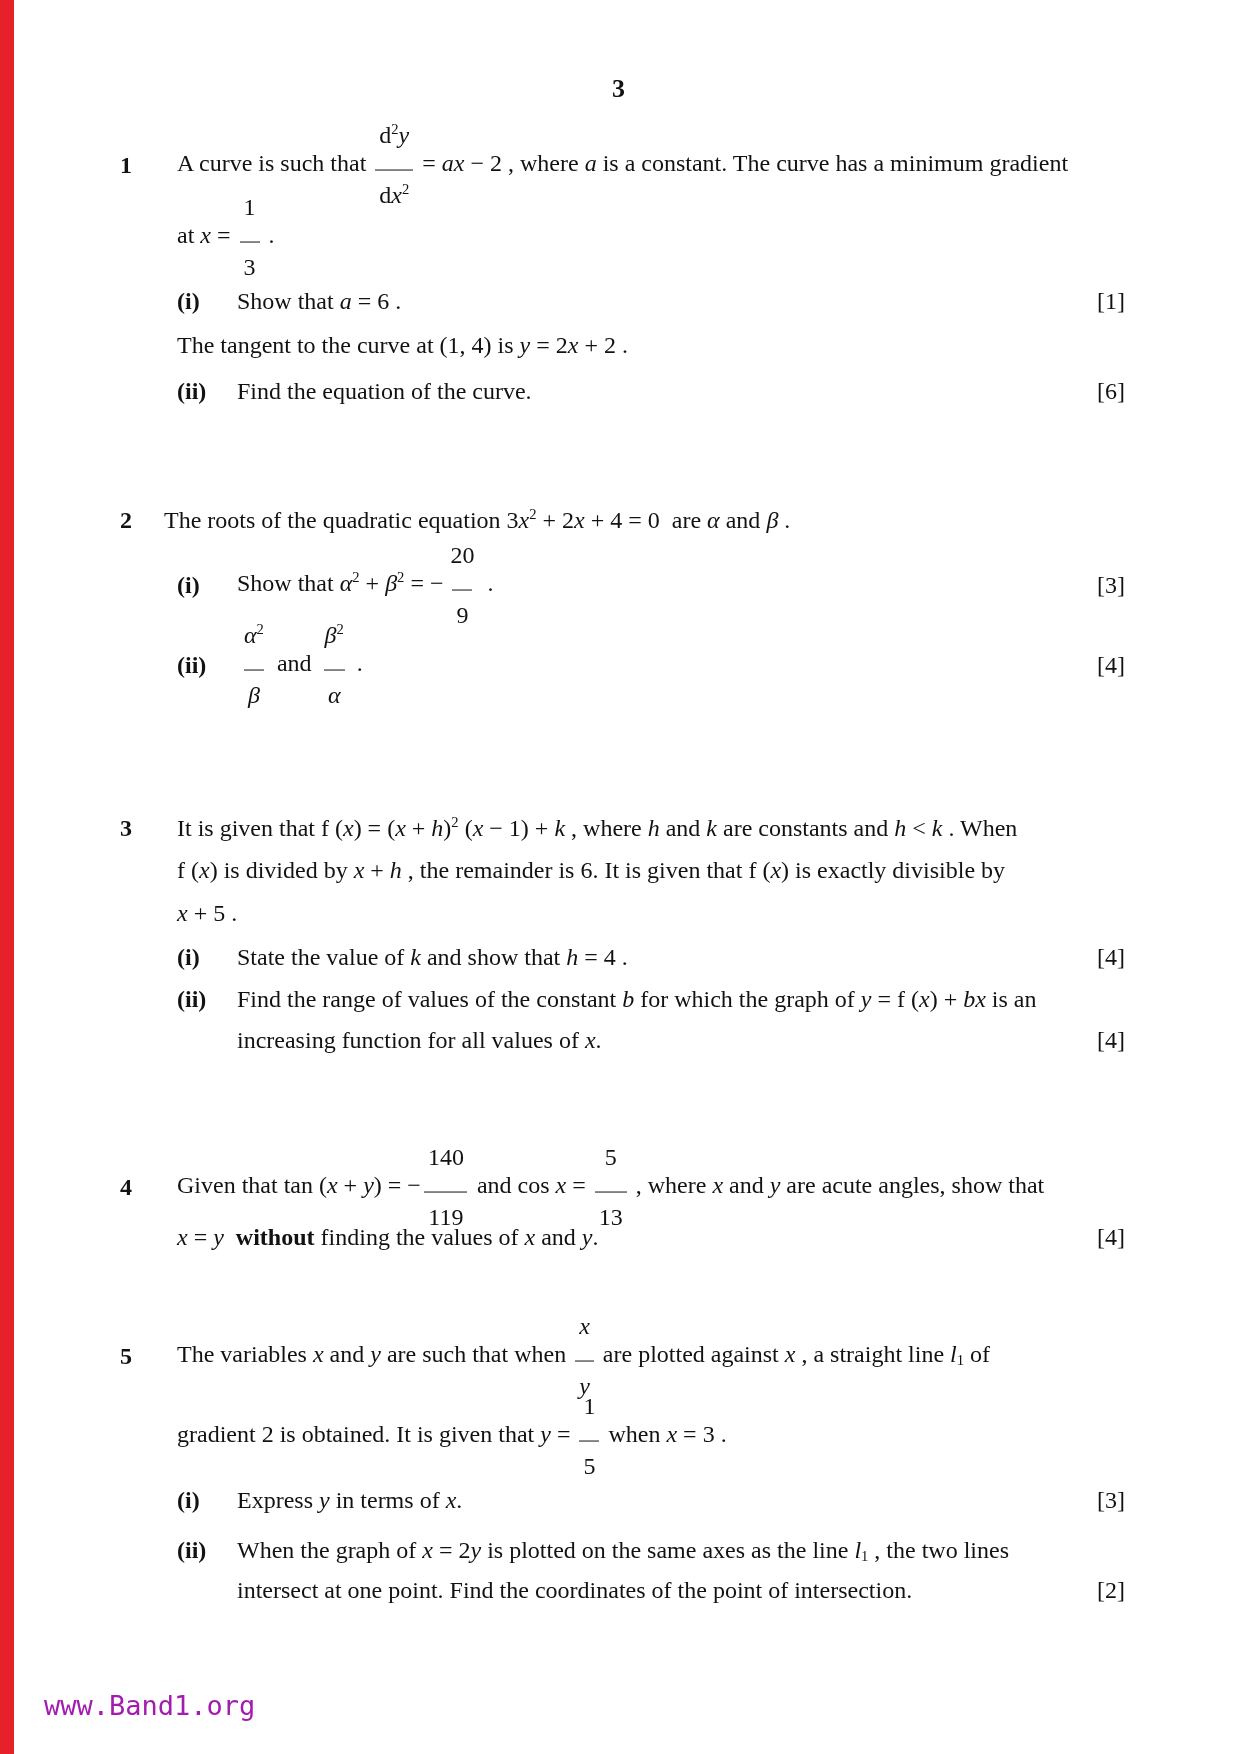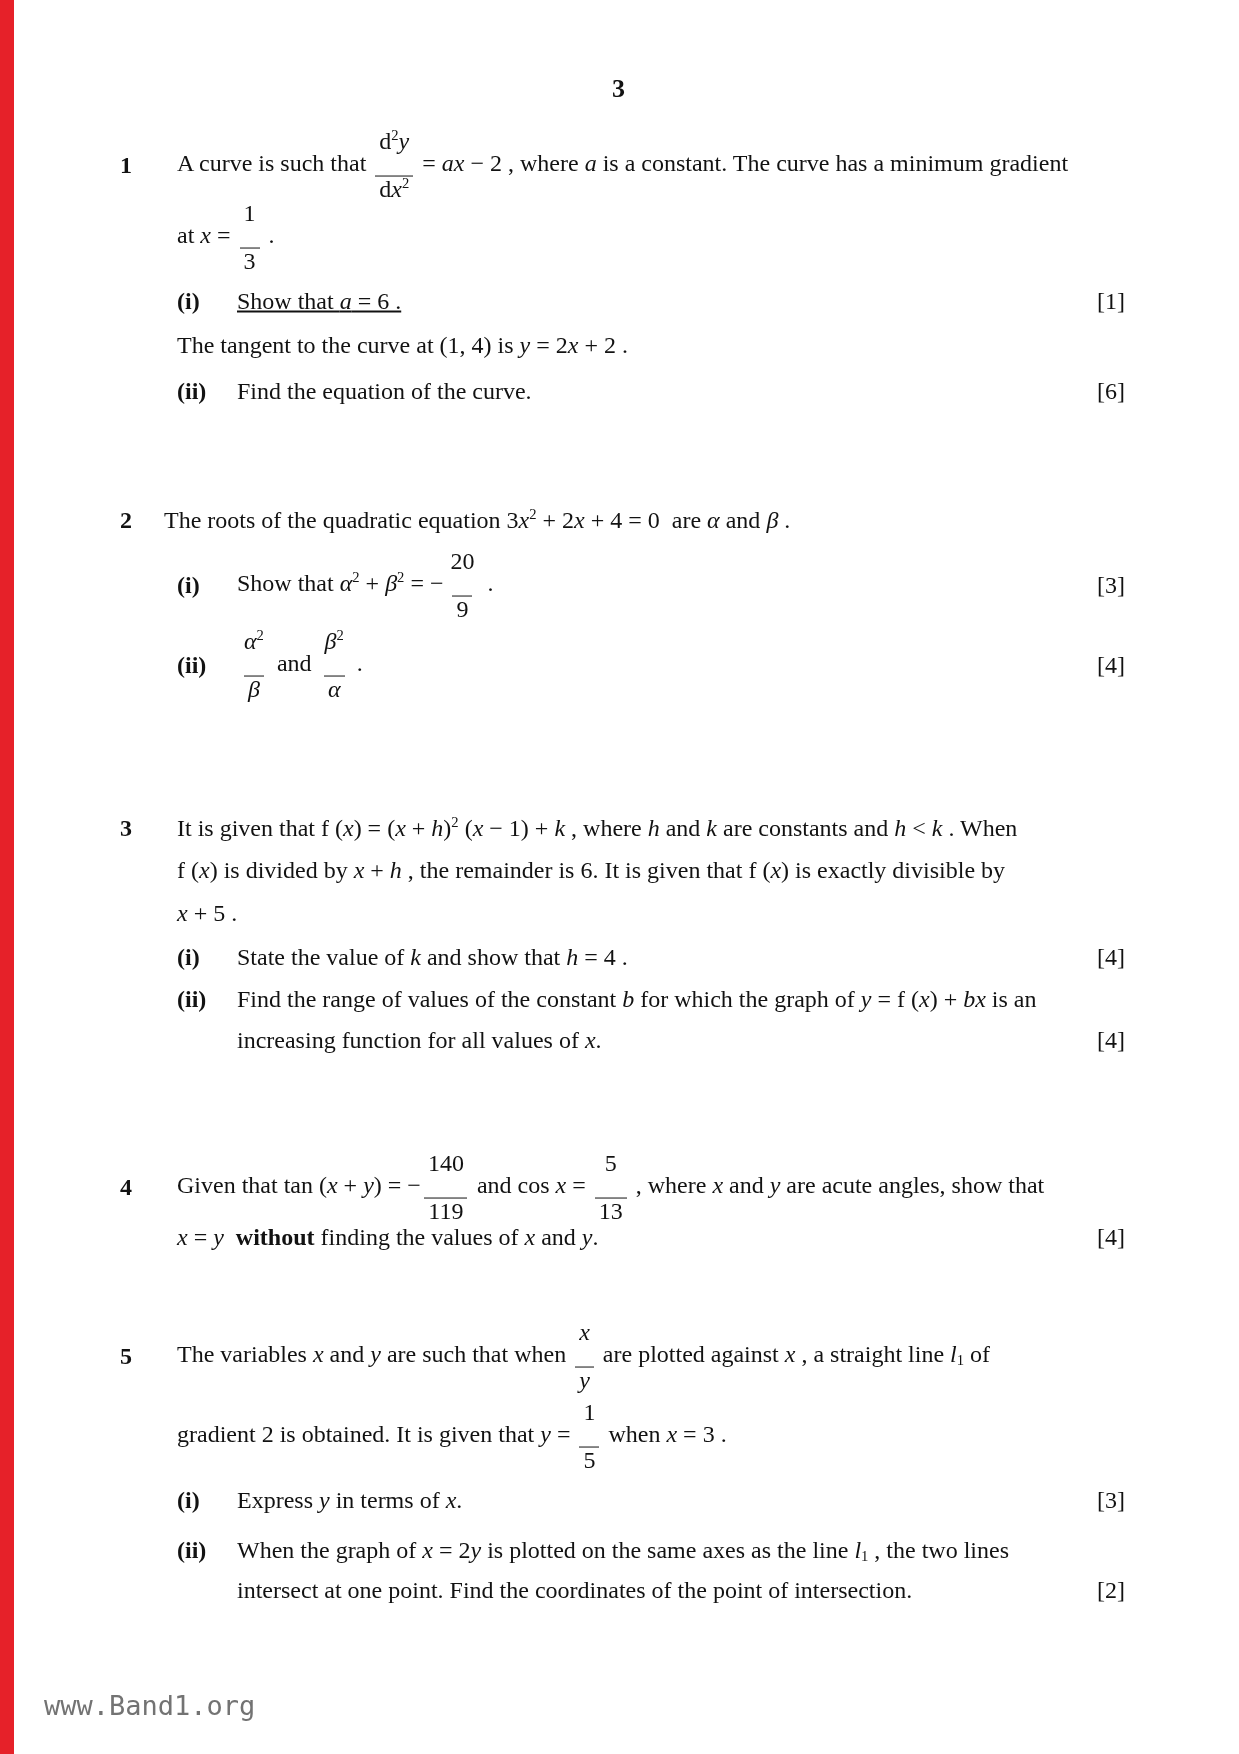--- a/index.html
+++ b/index.html
@@ -29,29 +29,29 @@
   .mark{right:114px;}
   .s-i{font-style:italic;}
   .s-b{font-weight:bold;}
   .s-sup{font-size:61%;line-height:0;vertical-align:0.55em;}
   .s-sub{font-size:61%;line-height:0;vertical-align:-0.22em;}
   .frac{
     display:inline-flex;flex-direction:column;align-items:center;
     vertical-align:middle;margin:0 3px;line-height:1.02;text-align:center;gap:21px;
   }
   .fnum{display:block;padding:1px 4px 2px;}
-  .fden{display:block;padding:0 4px 1px;border-top:1.6px solid #121212;}
+  .fden{display:block;padding:12px 4px 1px;border-top:1.6px solid #121212;}
   .footer{
     position:absolute;left:105px;top:1678px;transform:translateY(-50%);
     font-size:17px;color:#222;white-space:nowrap;
   }
   .watermark{
     position:absolute;left:44px;top:1705px;transform:translateY(-50%);
     font-family:"DejaVu Sans Mono","Liberation Mono",monospace;
-    font-size:27px;color:#737373;white-space:nowrap;
+    font-size:27px;color:#a21caf;white-space:nowrap;
   }
 </style>
 </head>
 <body>
 
 <div class="page">
   <div class="redbar" style="background: rgb(230, 33, 41);"></div>
   <div class="pageno">3</div>
   <div id="questions">
       <div class="line" style="top: 165px;">
@@ -62,21 +62,21 @@
           </span><span class="s-t"> = </span><span class="s-i">a</span><span class="s-i">x</span><span class="s-t"> − 2 , where </span><span class="s-i">a</span><span class="s-t"> is a constant. The curve has a minimum gradient</span></div>
       </div>
       <div class="line" style="top: 237px;">
         <div class="content" style="left: 177px;"><span class="s-t">at </span><span class="s-i">x</span><span class="s-t"> = </span><span class="frac">
             <span class="fnum"><span class="s-t">1</span></span>
             <span class="fden"><span class="s-t">3</span></span>
           </span><span class="s-t"> .</span></div>
       </div>
       <div class="line" style="top: 301px;">
         <span class="qlabel" style="left: 177px;">(i)</span>
-        <div class="content" style="left: 237px; text-decoration: underline;"><span class="s-t">Show that </span><span class="s-i">a</span><span class="s-t"> = 6 .</span></div>
+        <div class="content" style="left: 237px;"><span class="s-t">Show that </span><span class="s-i">a</span><span class="s-t"> = 6 .</span></div>
         <span class="mark">[1]</span>
       </div>
       <div class="line" style="top: 345px;">
         <div class="content" style="left: 177px;"><span class="s-t">The tangent to the curve at (1, 4) is </span><span class="s-i">y</span><span class="s-t"> = 2</span><span class="s-i">x</span><span class="s-t"> + 2 .</span></div>
       </div>
       <div class="line" style="top: 391px;">
         <span class="qlabel" style="left: 177px;">(ii)</span>
         <div class="content" style="left: 237px;"><span class="s-t">Find the equation of the curve.</span></div>
         <span class="mark">[6]</span>
       </div>

